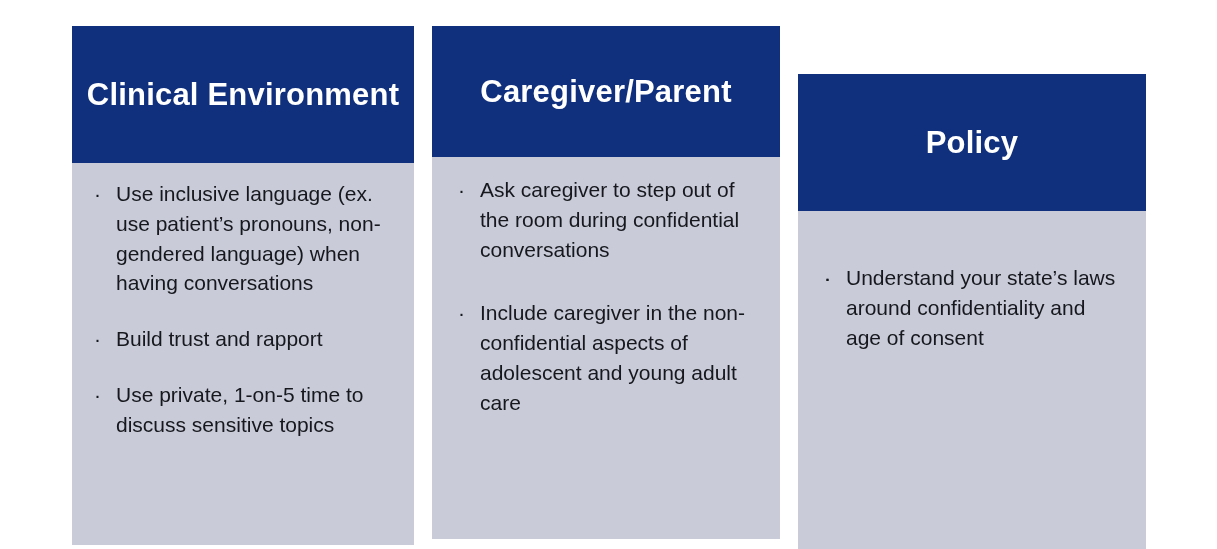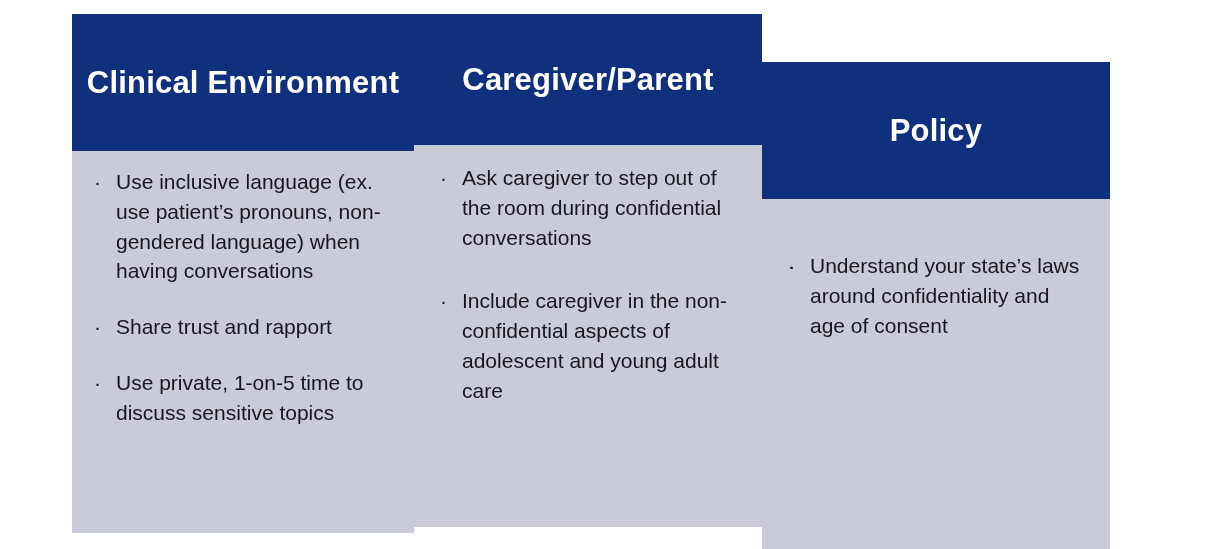--- a/index.html
+++ b/index.html
@@ -12,21 +12,22 @@
     height: 549px;
     font-family: "Liberation Sans", sans-serif;
     overflow: hidden;
   }
   .board {
     position: relative;
     width: 1217px;
     height: 549px;
     display: flex;
     align-items: flex-start;
-    padding: 14px 70px 0 72px;
+    gap: 18px;
+    padding: 26px 70px 0 72px;
     box-sizing: border-box;
   }
   .column {
     display: flex;
     flex-direction: column;
     box-sizing: border-box;
   }
   .col-1 { width: 342px; }
   .col-2 { width: 348px; }
   .col-3 { width: 348px; }
@@ -97,21 +98,21 @@
   <div class="column col-1">
     <div class="col-header">Clinical Environment</div>
     <div class="col-body">
       <ul class="bullets">
         <li>
           <span class="dot">·</span>
           <span>Use inclusive language (ex. use patient’s pronouns, non-gendered language) when having conversations</span>
         </li>
         <li>
           <span class="dot">·</span>
-          <span>Share trust and rapport</span>
+          <span>Build trust and rapport</span>
         </li>
         <li>
           <span class="dot">·</span>
           <span>Use private, 1-on-5 time to discuss sensitive topics</span>
         </li>
       </ul>
     </div>
   </div>
 
   <div class="column col-2">

